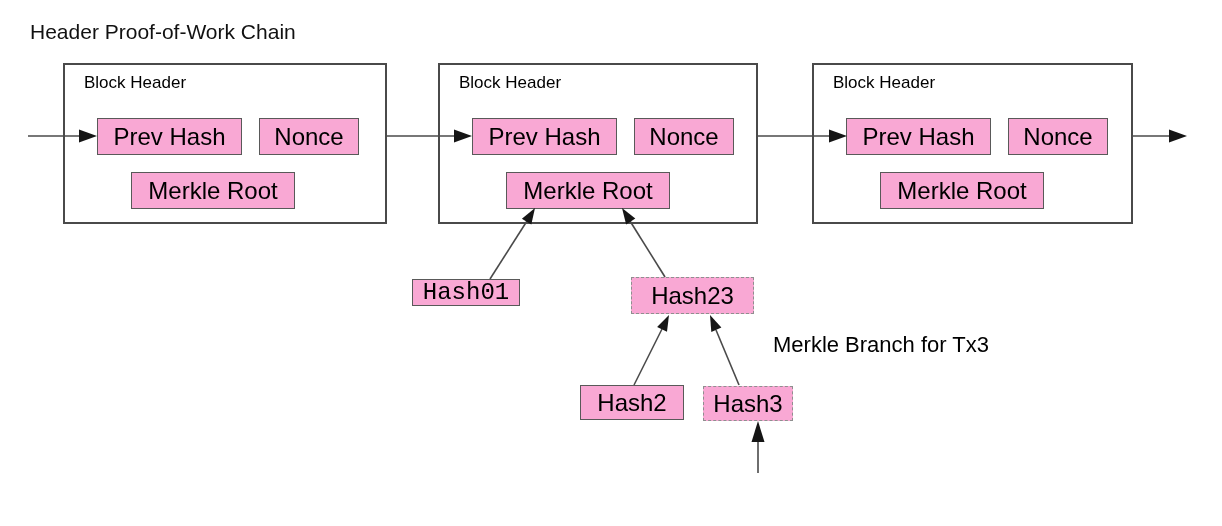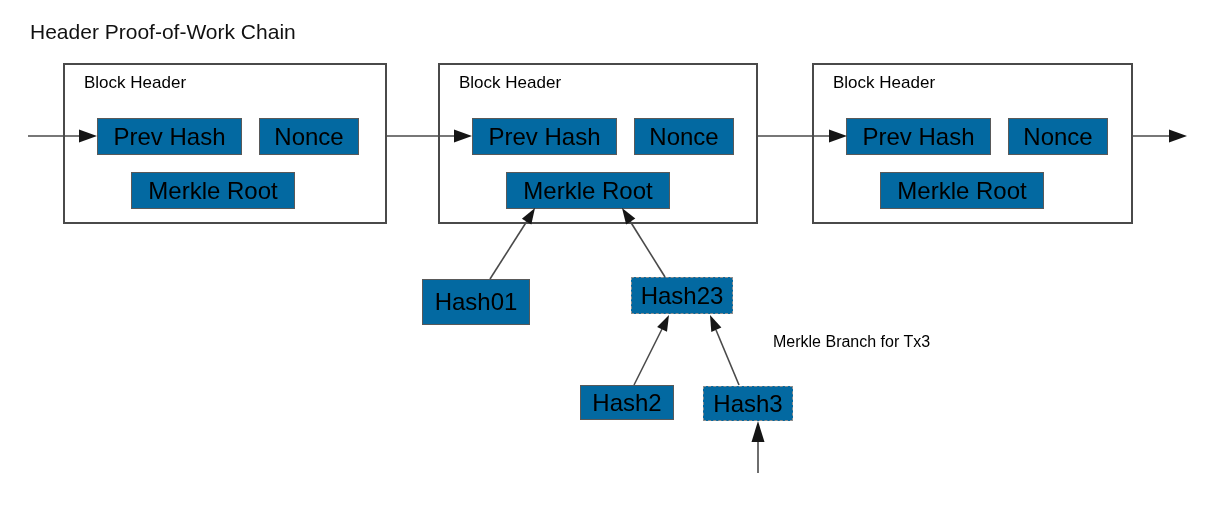--- a/index.html
+++ b/index.html
@@ -37,42 +37,42 @@
     left: 19px;
     top: 9px;
     font-size: 17px;
     line-height: 1;
     white-space: nowrap;
   }
   .inner-box, .node {
     position: absolute;
     border: 1.5px solid #595959;
     box-sizing: border-box;
-    background: #0369a1;
+    background: #f9a8d4;
     display: flex;
     align-items: center;
     justify-content: center;
     font-size: 24px;
     line-height: 1;
     white-space: nowrap;
   }
   .prev-hash-box   { left: 32px;  top: 53px;  width: 145px; height: 37px; }
   .nonce-box       { left: 194px; top: 53px;  width: 100px; height: 37px; }
   .merkle-root-box { left: 66px;  top: 107px; width: 164px; height: 37px; }
-  .node-hash01 { left: 422px; top: 279px; width: 108px; height: 46px; }
-  .node-hash23 { left: 631px; top: 277px; width: 102px; height: 37px; }
-  .node-hash2  { left: 580px; top: 385px; width: 94px;  height: 35px; }
+  .node-hash01 { left: 412px; top: 279px; width: 108px; height: 27px; font-family: Liberation Mono, monospace; }
+  .node-hash23 { left: 631px; top: 277px; width: 123px; height: 37px; }
+  .node-hash2  { left: 580px; top: 385px; width: 104px;  height: 35px; }
   .node-hash3  { left: 703px; top: 386px; width: 90px;  height: 35px; }
   .node-tx3    { left: 722px; top: 473px; width: 74px;  height: 35px; }
   .dashed { border: 1.5px dashed #8f8f8f; }
   .branch-label {
     position: absolute;
     left: 773px;
     top: 334px;
-    font-size: 16px;
+    font-size: 22px;
     line-height: 1;
     white-space: nowrap;
   }
   .arrow-layer {
     position: absolute;
     left: 0; top: 0;
     width: 1222px;
     height: 526px;
     pointer-events: none;
   }

